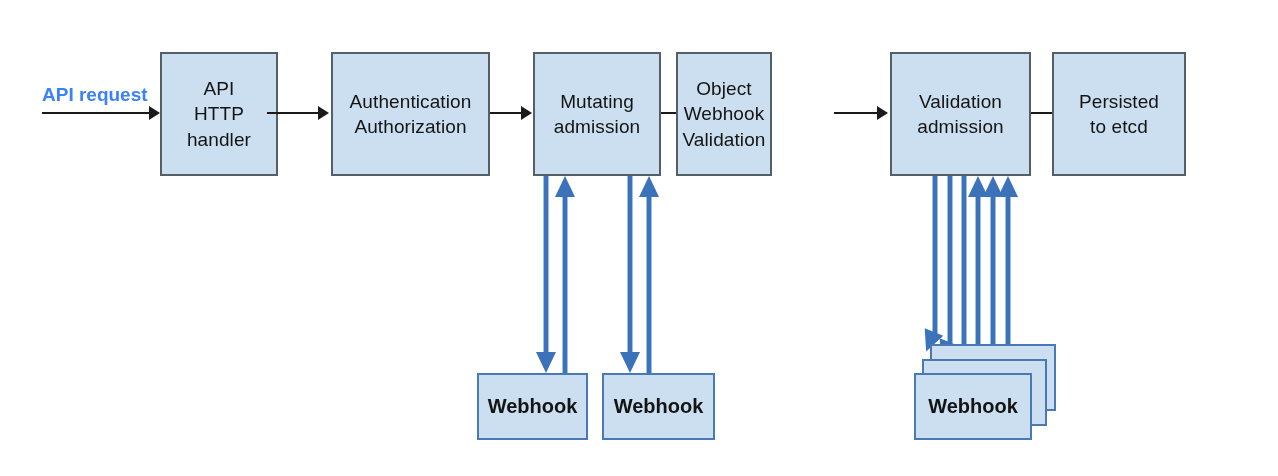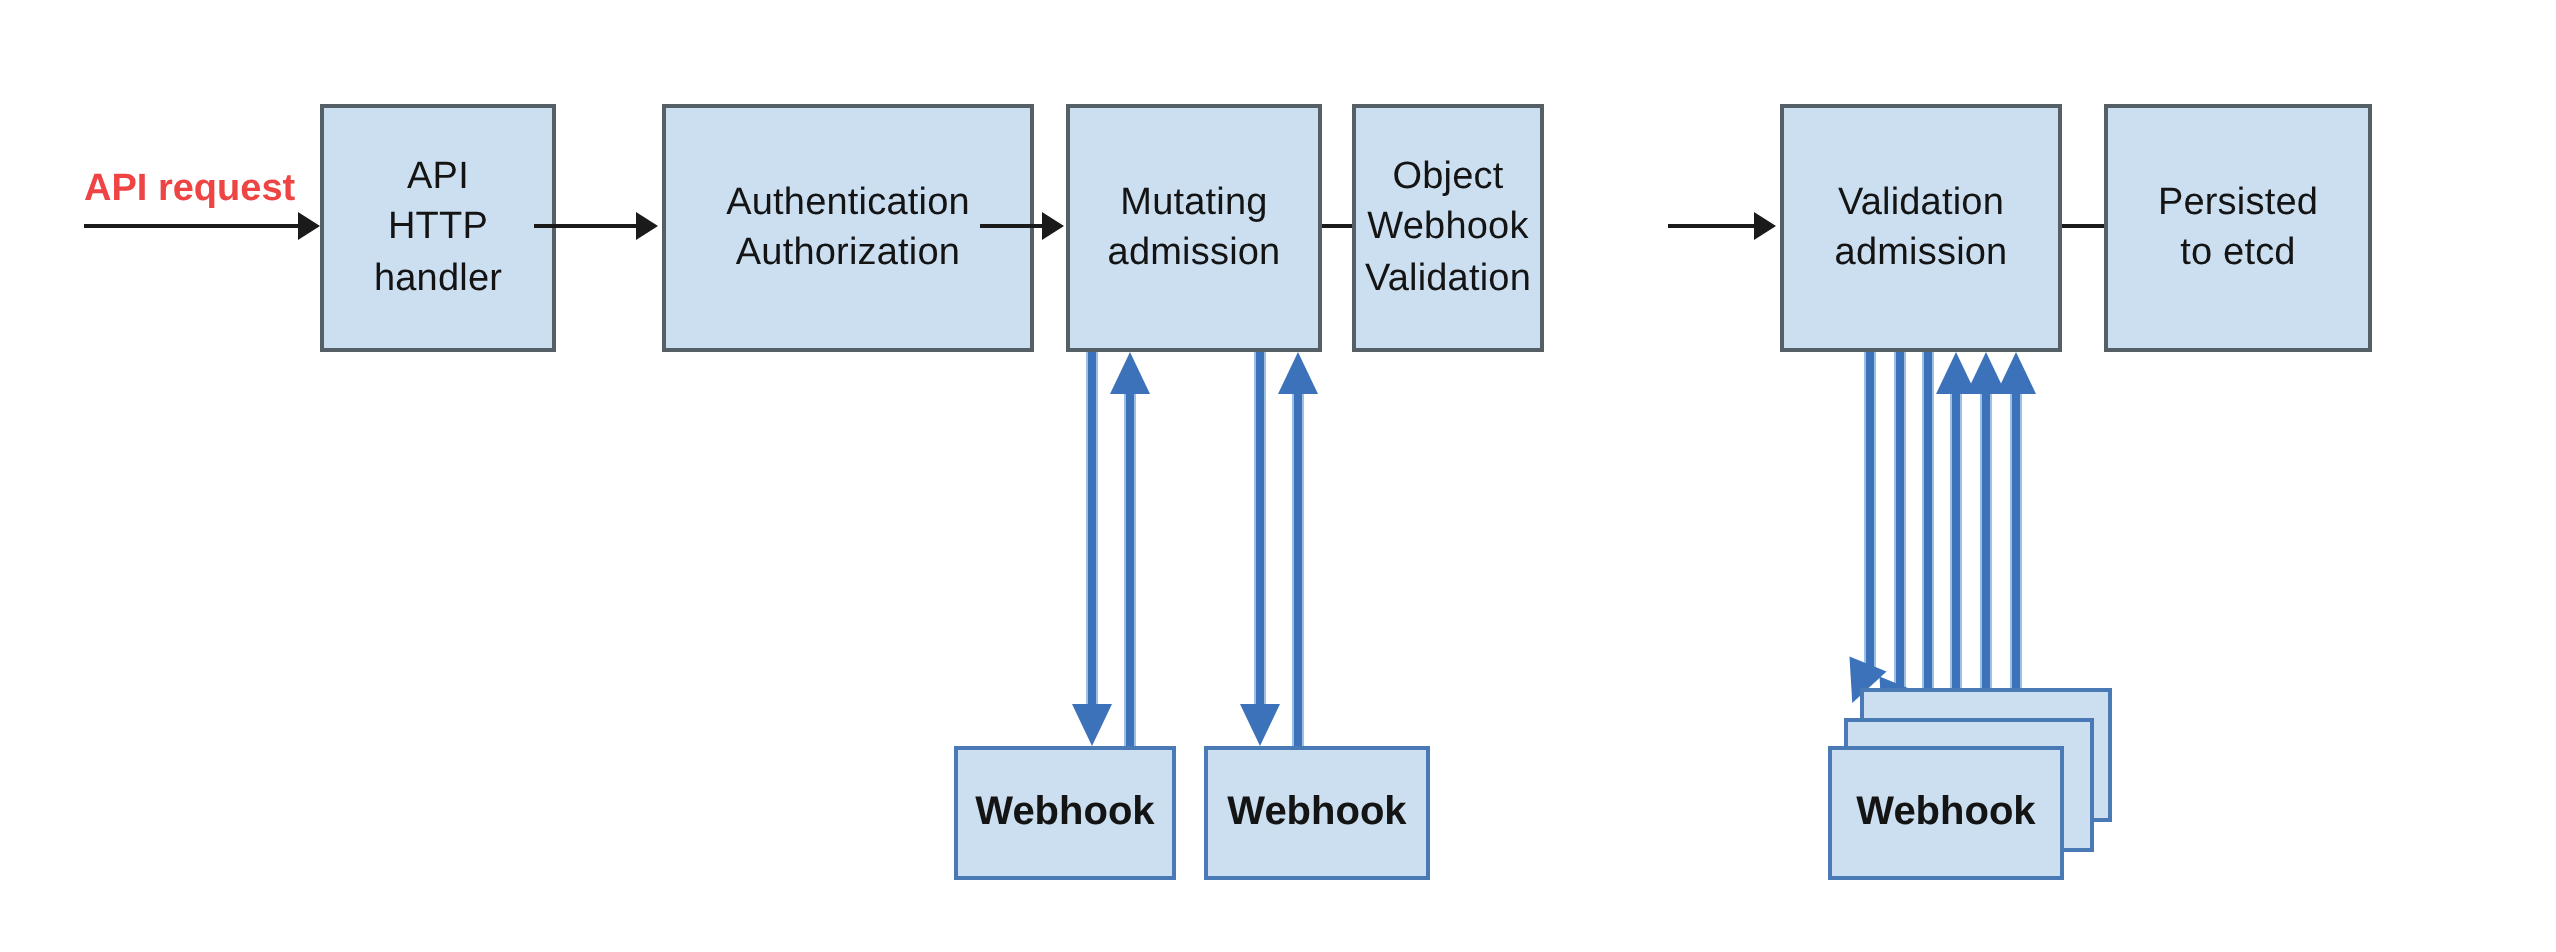--- a/index.html
+++ b/index.html
@@ -61,21 +61,21 @@
     width: 0; height: 0;
     border-top: 7px solid transparent;
     border-bottom: 7px solid transparent;
     border-left: 11px solid #1a1a1a;
   }
   
   .entry-label {
     position: absolute;
     font-size: 19px;
     font-weight: 600;
-    color: #ef4444;
+    color: #3b82f6;
     white-space: nowrap;
   }
   
   .vline {
     position: absolute;
     width: 4px;
     background: #3c72b9;
     border-left: 1px solid #9cc0e4;
     border-right: 1px solid #9cc0e4;
     box-sizing: content-box;
@@ -113,21 +113,21 @@
     <div>
       <span class="lbl">API</span>
       <span class="lbl">HTTP</span>
       <span class="lbl">handler</span>
     </div>
   </div>
 
   <div class="conn" style="left:267px; top:112px; width:51px;"></div>
   <div class="conn-head" style="left:318px; top:106px;"></div>
 
-  <div class="pbox" style="left:331px; top:52px; width:186px; height:124px;">
+  <div class="pbox" style="left:331px; top:52px; width:159px; height:124px;">
     <div>
       <span class="lbl">Authentication</span>
       <span class="lbl">Authorization</span>
     </div>
   </div>
 
   <div class="conn" style="left:490px; top:112px; width:40px;"></div>
   <div class="conn-head" style="left:521px; top:106px;"></div>
 
   <div class="pbox" style="left:533px; top:52px; width:128px; height:124px;">

